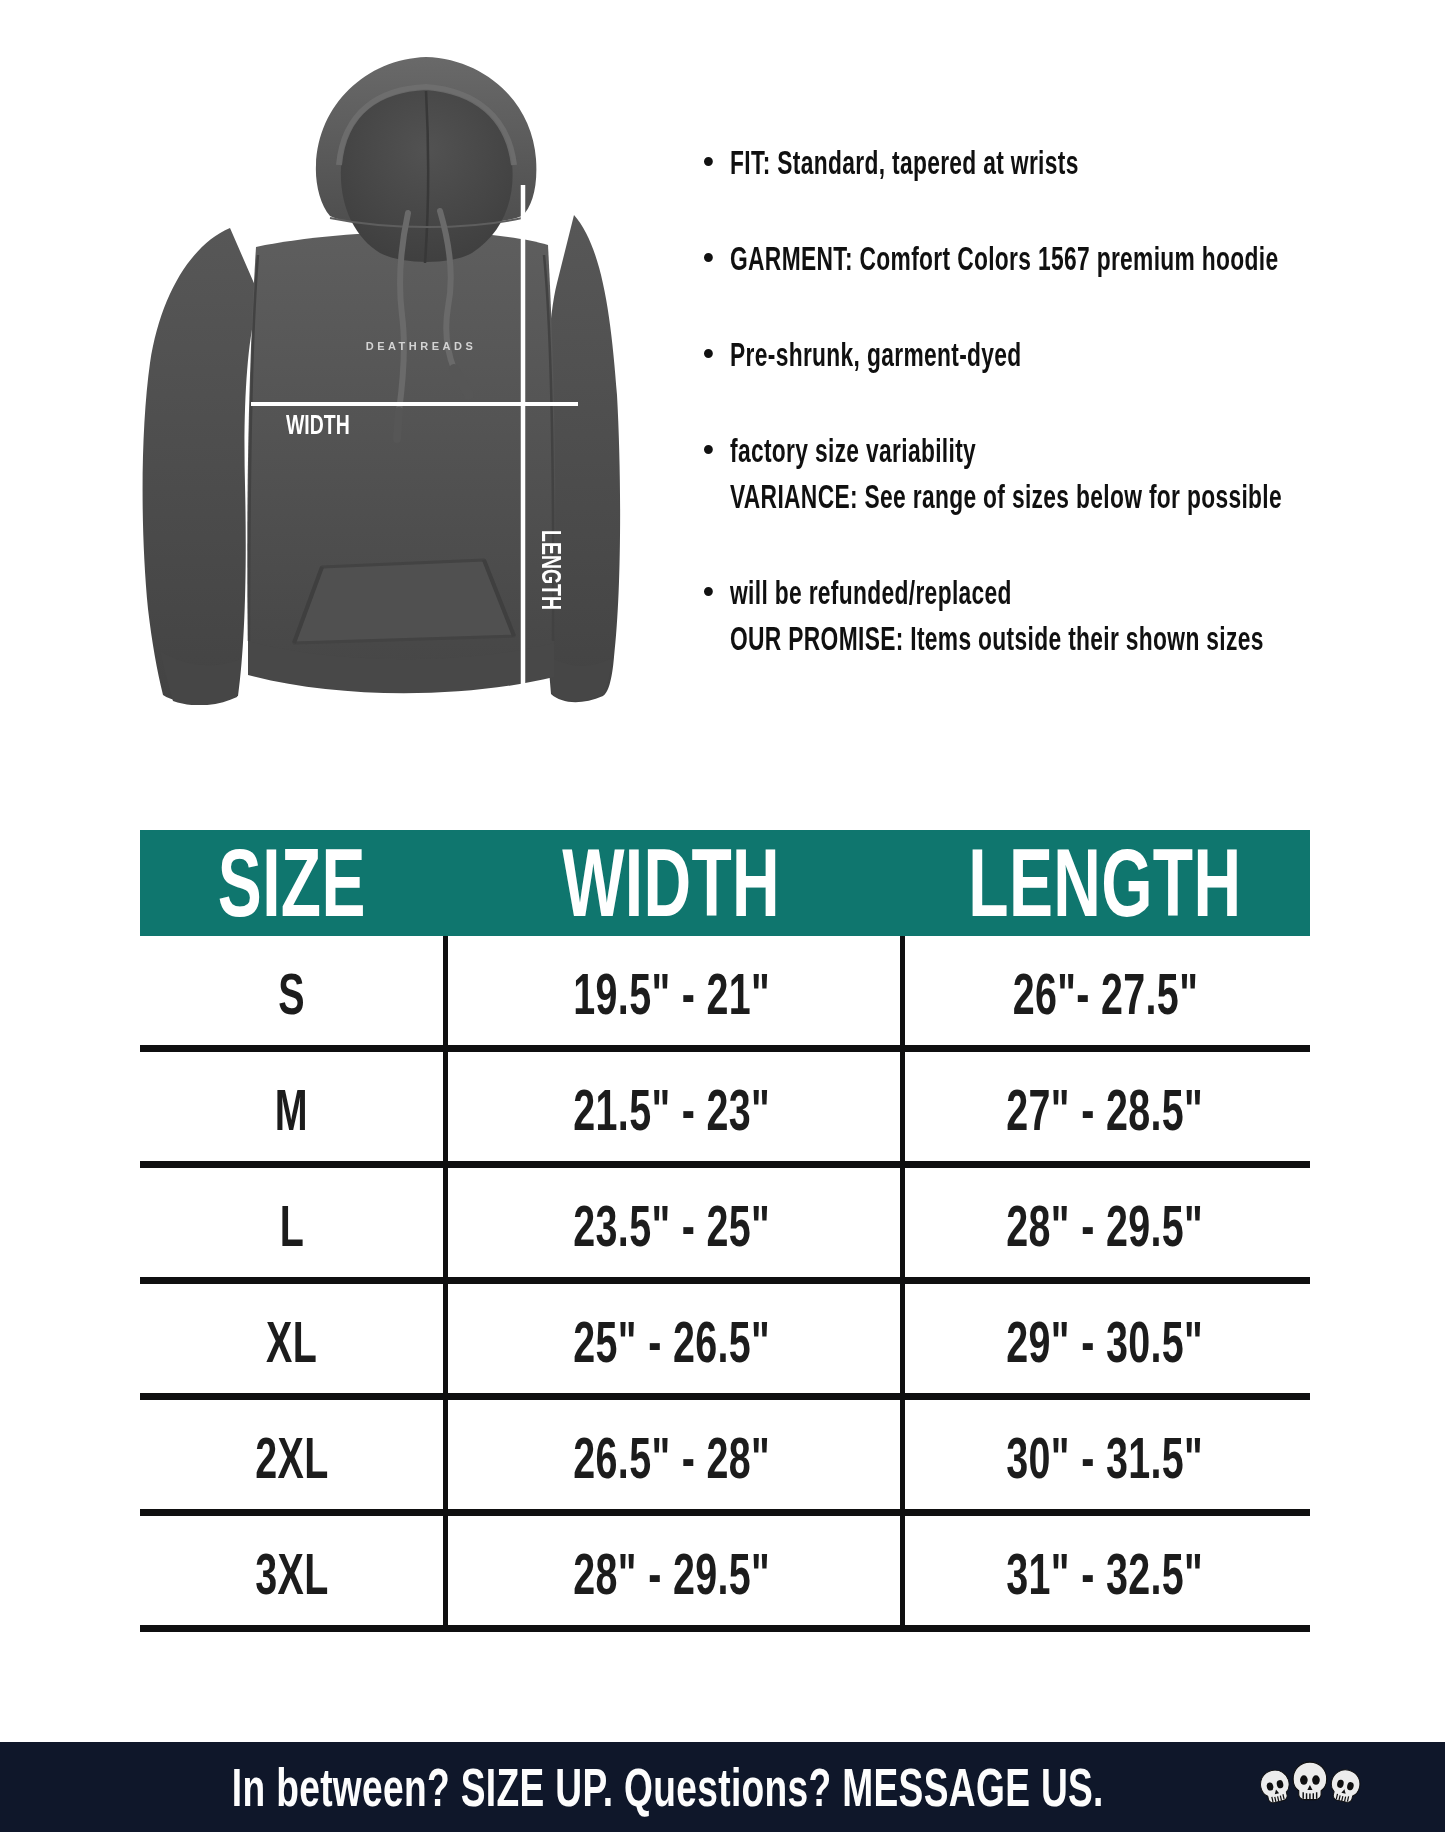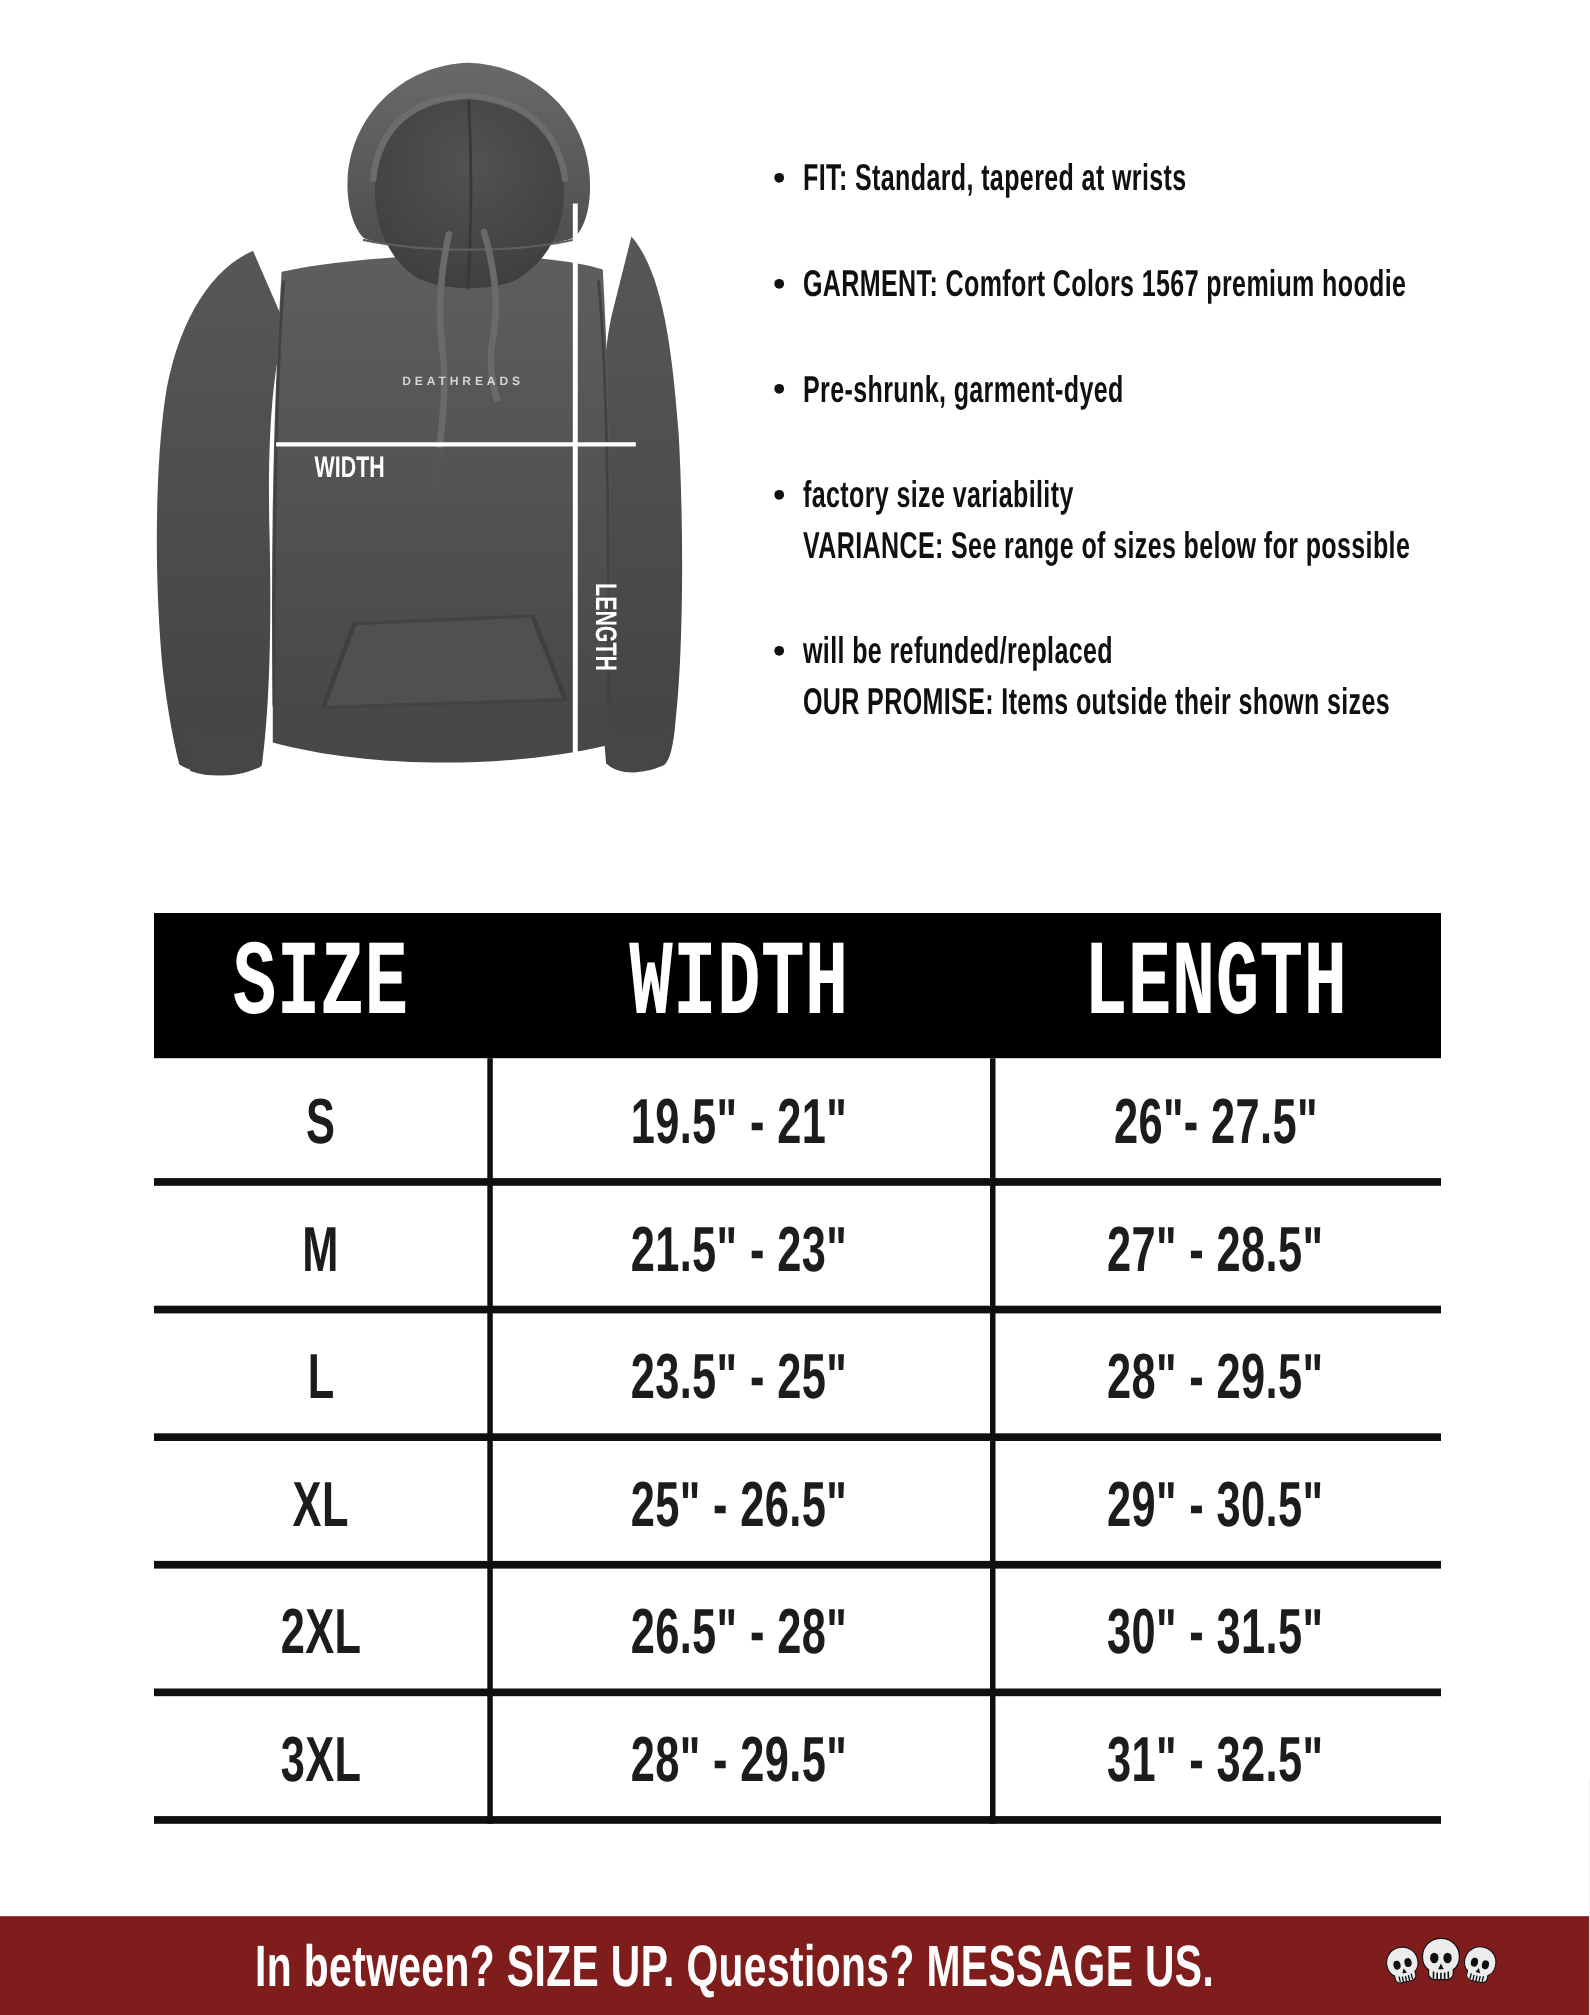--- a/index.html
+++ b/index.html
@@ -37,23 +37,23 @@
   }
   .details .dline {
     display:block;
     font-size:34px; line-height:46px; font-weight:bold; color:#101010;
   }
   .details .dline .cond { transform:scaleX(.67); }
 
   
   .size-table { position:absolute; left:140px; top:830px; width:1170px; }
   .thead {
-    height:132px; background:#000000;
+    height:106px; background:#0f766e;
     display:grid; grid-template-columns:303px 457px 410px;
-    align-items:center; text-align:center;font-family:Liberation Mono, monospace;
+    align-items:center; text-align:center;
   }
   .thead .hcell {
     color:#fff; font-size:97px; font-weight:bold; line-height:106px;
   }
   .thead .cond, .trow .cond { transform:scaleX(.68); transform-origin:50% 50%; }
   .tbody { position:relative; }
   .trow {
     height:116px; border-bottom:7px solid #0f0f10;
     display:grid; grid-template-columns:303px 457px 410px;
     align-items:center; text-align:center;
@@ -62,21 +62,21 @@
   .vline {
     position:absolute; top:0; width:5px; height:100%;
     background:#0f0f10;
   }
   .vline.v1 { left:303px; }
   .vline.v2 { left:760px; }
 
   
   .footer {
     position:absolute; left:0; top:1742px; width:1445px; height:90px;
-    background:#7f1d1d;
+    background:#0f172a;
     display:flex; align-items:center; justify-content:center;
   }
   .footer-msg {
     color:#fdfdfd; font-size:53px; font-weight:bold;
     padding-right:110px;
   }
   .footer-msg .cond { transform:scaleX(.70); transform-origin:50% 50%; }
   .skulls { position:absolute; right:82px; top:14px; height:62px; width:104px; }
 </style>
 </head>

